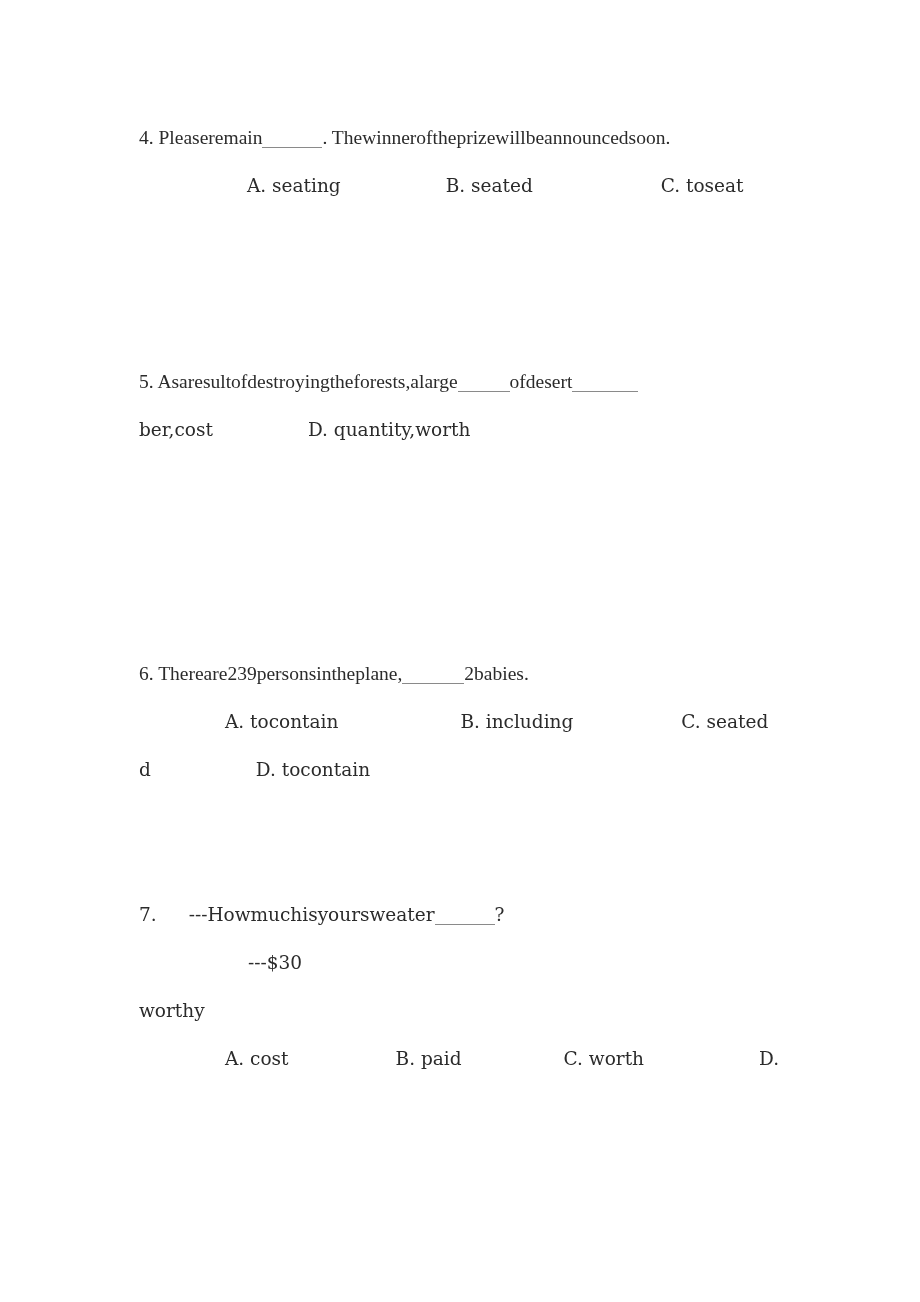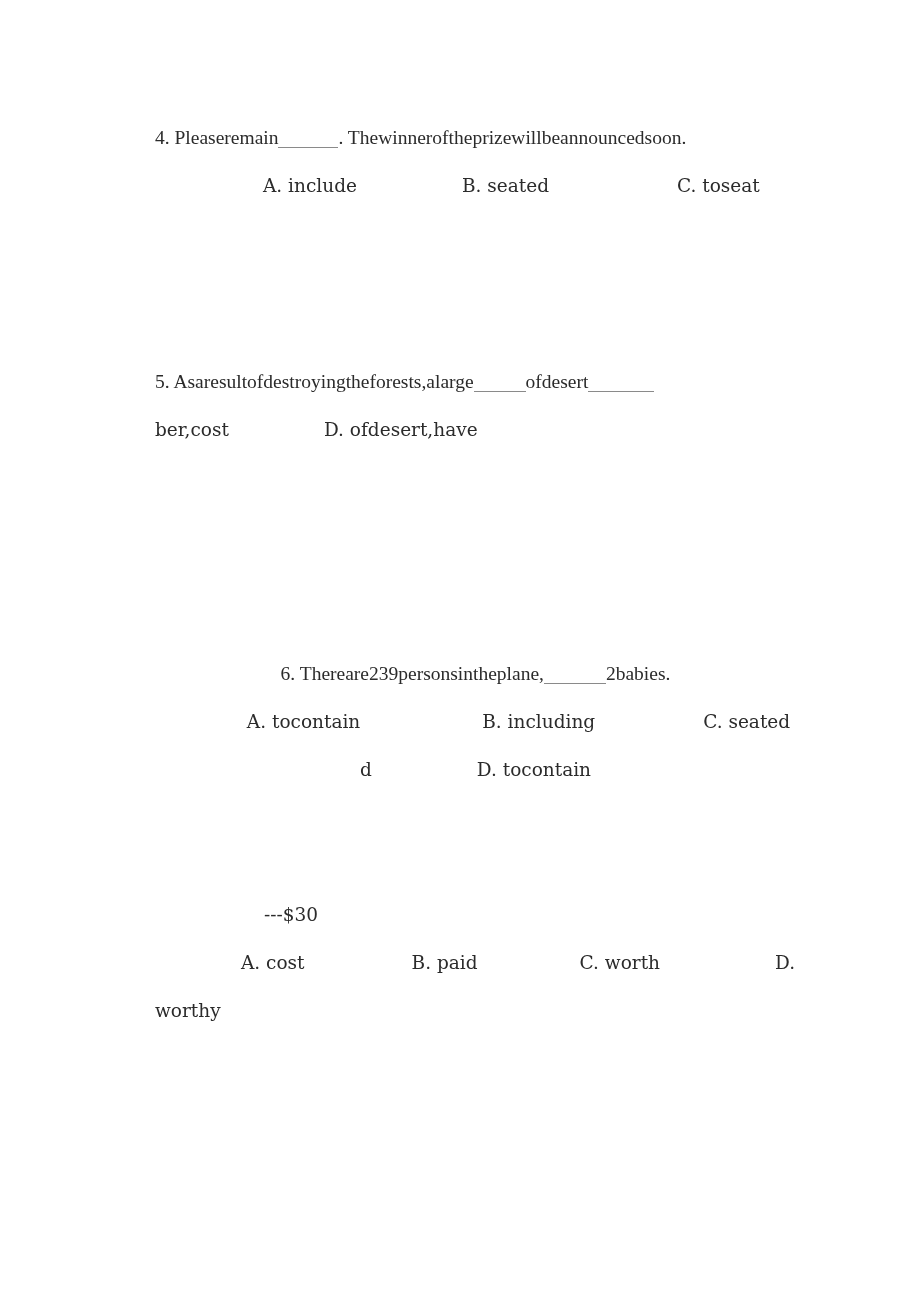--- a/index.html
+++ b/index.html
@@ -30,21 +30,21 @@
   .content {
     position: absolute;
     left: 139px;
     top: 0;
     width: 641px;
   }
 
   
   .q-block {
     position: absolute;
-    left: 16px;
+    left: 0;
     width: 641px;
   }
 
   
   .line {
     height: 48px;
     line-height: 48px;
     white-space: pre;
     font-size: 19.5px;
     letter-spacing: 0px;
@@ -83,43 +83,44 @@
 </style>
 </head>
 <body style="background: rgb(255, 255, 255); color: rgb(43, 43, 43);">
 
 <div class="page">
   <div class="content">
 
     <div class="q-block" style="top:114px;">
       <div class="line stem"><span>4. Pleaseremain</span><span class="blank b-med" style="border-bottom-color: rgb(138, 138, 138);"></span><span>. Thewinneroftheprizewillbeannouncedsoon.</span></div>
 
-      <div class="line opts"><span class="tab" style="width:108px;"></span><span>A. include</span><span class="tab" style="width:105px;"></span><span>B. seated</span><span class="tab" style="width:128px;"></span><span>C. toseat</span></div>
+      <div class="line opts"><span class="tab" style="width:108px;"></span><span>A. seating</span><span class="tab" style="width:105px;"></span><span>B. seated</span><span class="tab" style="width:128px;"></span><span>C. toseat</span></div>
 
     </div>
 
     <div class="q-block" style="top:358px;">
       <div class="line stem"><span>5. Asaresultofdestroyingtheforests,alarge</span><span class="blank b-sm" style="border-bottom-color: rgb(138, 138, 138);"></span><span>ofdesert</span><span class="blank b-tail" style="border-bottom-color: rgb(138, 138, 138);"></span></div>
 
 
 
-      <div class="line opts"><span>ber,cost</span><span class="tab" style="width:95px;"></span><span>D. ofdesert,have</span></div>
+      <div class="line opts"><span>ber,cost</span><span class="tab" style="width:95px;"></span><span>D. quantity,worth</span></div>
     </div>
 
-    <div class="q-block" style="top:650px;text-align:center;">
+    <div class="q-block" style="top:650px;">
       <div class="line stem"><span>6. Thereare239personsintheplane,</span><span class="blank b-lg" style="border-bottom-color: rgb(138, 138, 138);"></span><span>2babies.</span></div>
 
       <div class="line opts"><span class="tab" style="width:86px;"></span><span>A. tocontain</span><span class="tab" style="width:122px;"></span><span>B. including</span><span class="tab" style="width:108px;"></span><span>C. seated</span></div>
 
       <div class="line opts"><span>d</span><span class="tab" style="width:105px;"></span><span>D. tocontain</span></div>
     </div>
 
     <div class="q-block" style="top:891px;">
+      <div class="line opts"><span>7.</span><span class="tab" style="width:32px;"></span><span>---Howmuchisyoursweater</span><span class="blank b-med" style="border-bottom-color: rgb(138, 138, 138);"></span><span>?</span></div>
 
       <div class="line opts"><span class="tab" style="width:109px;"></span><span>---$30</span></div>
 
+      <div class="line opts"><span>worthy</span></div>
+
       <div class="line opts"><span class="tab" style="width:86px;"></span><span>A. cost</span><span class="tab" style="width:107px;"></span><span>B. paid</span><span class="tab" style="width:102px;"></span><span>C. worth</span><span class="tab" style="width:115px;"></span><span>D.</span></div>
-
-      <div class="line opts"><span>worthy</span></div>
     </div>
 
   </div>
 </div>
 
 </body></html>

